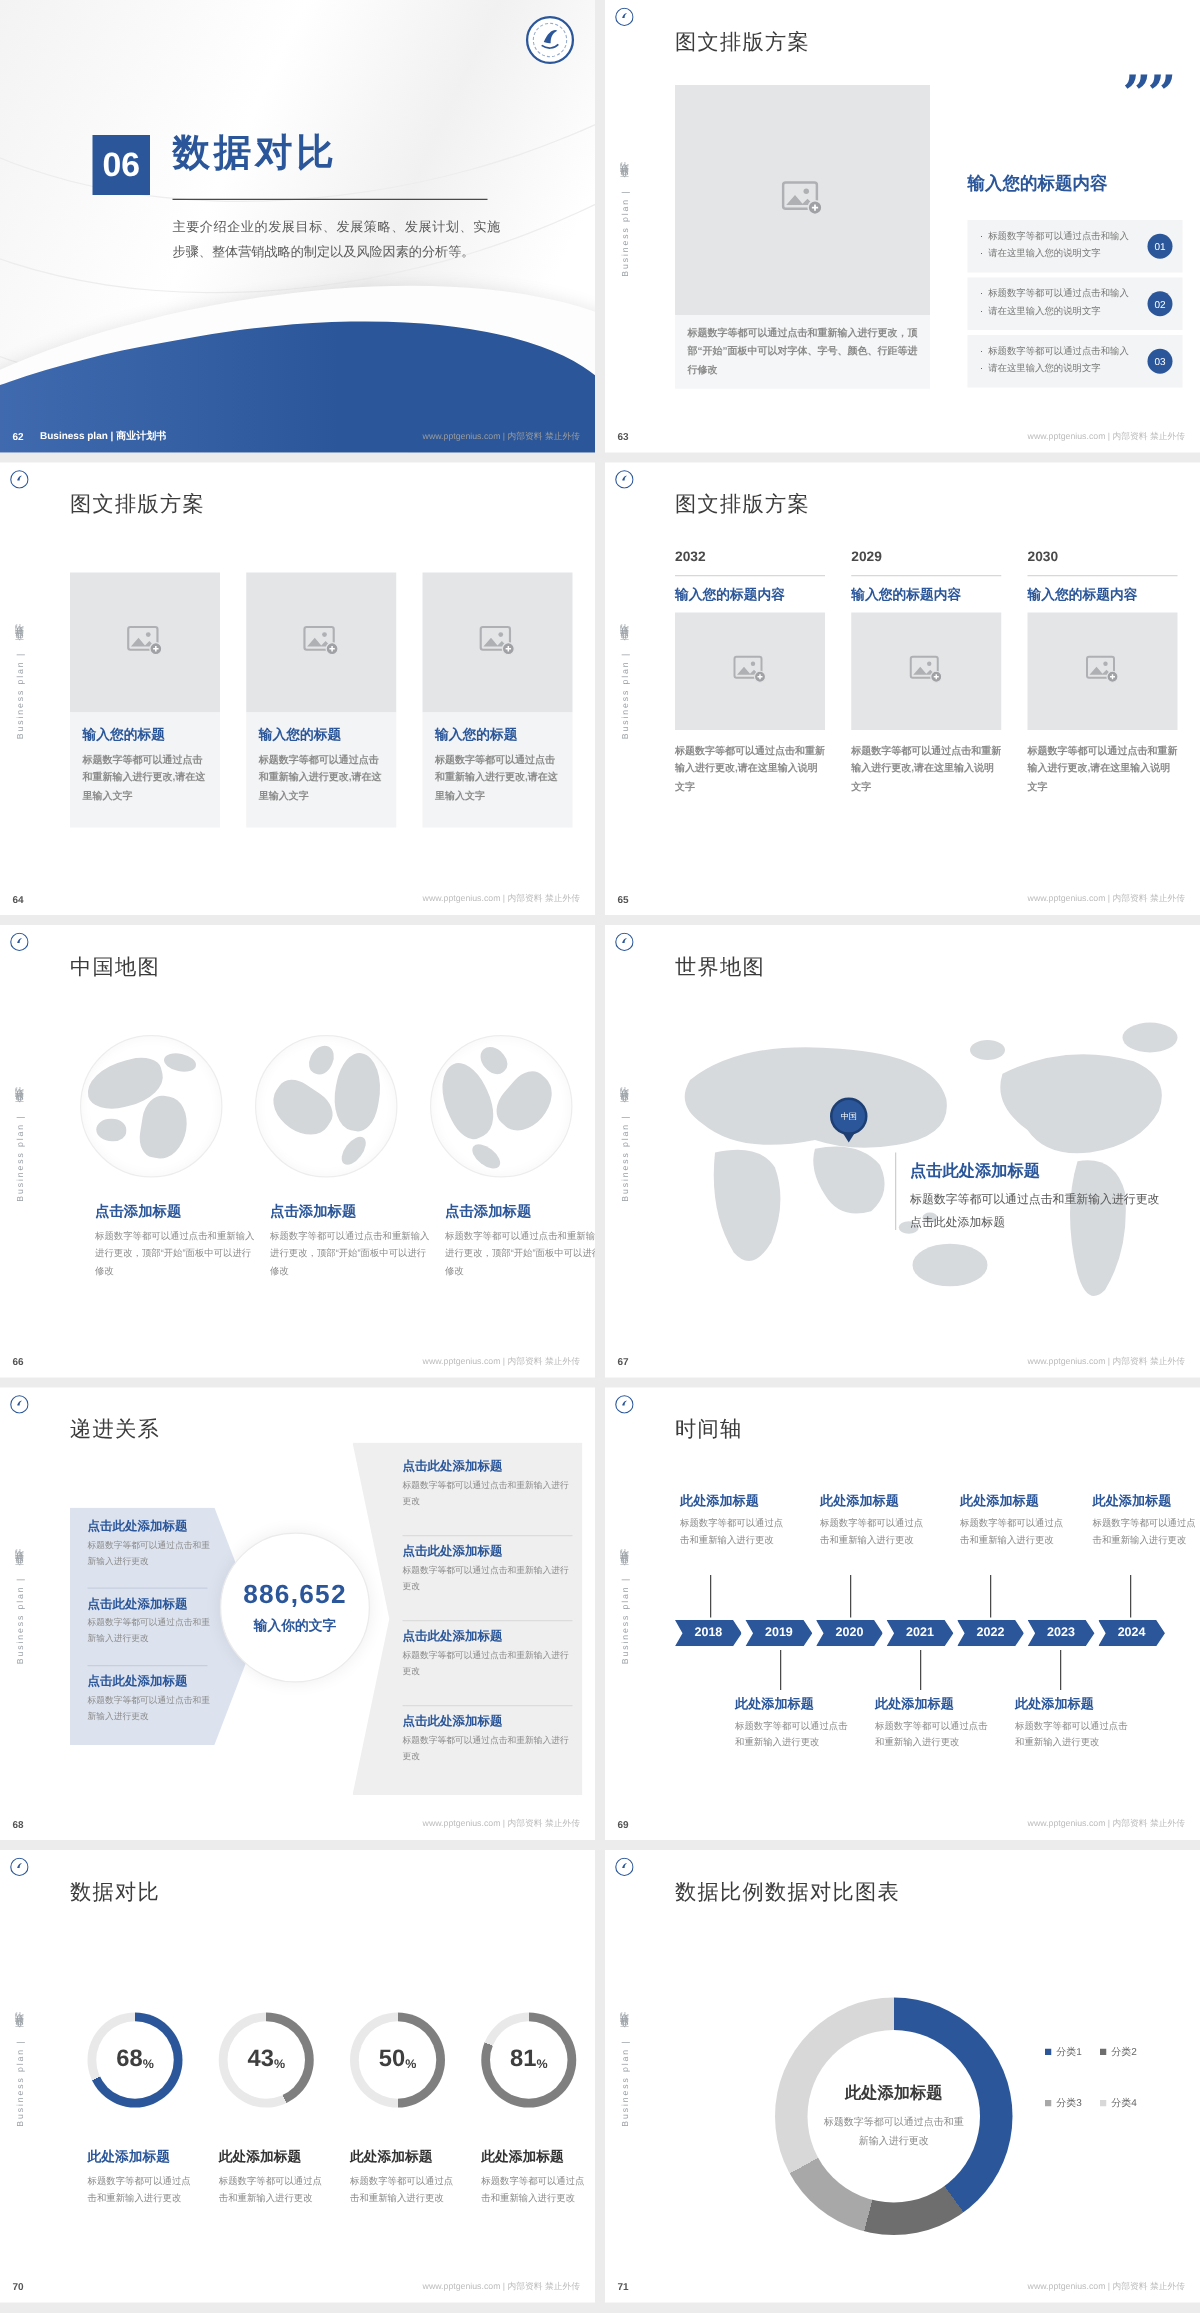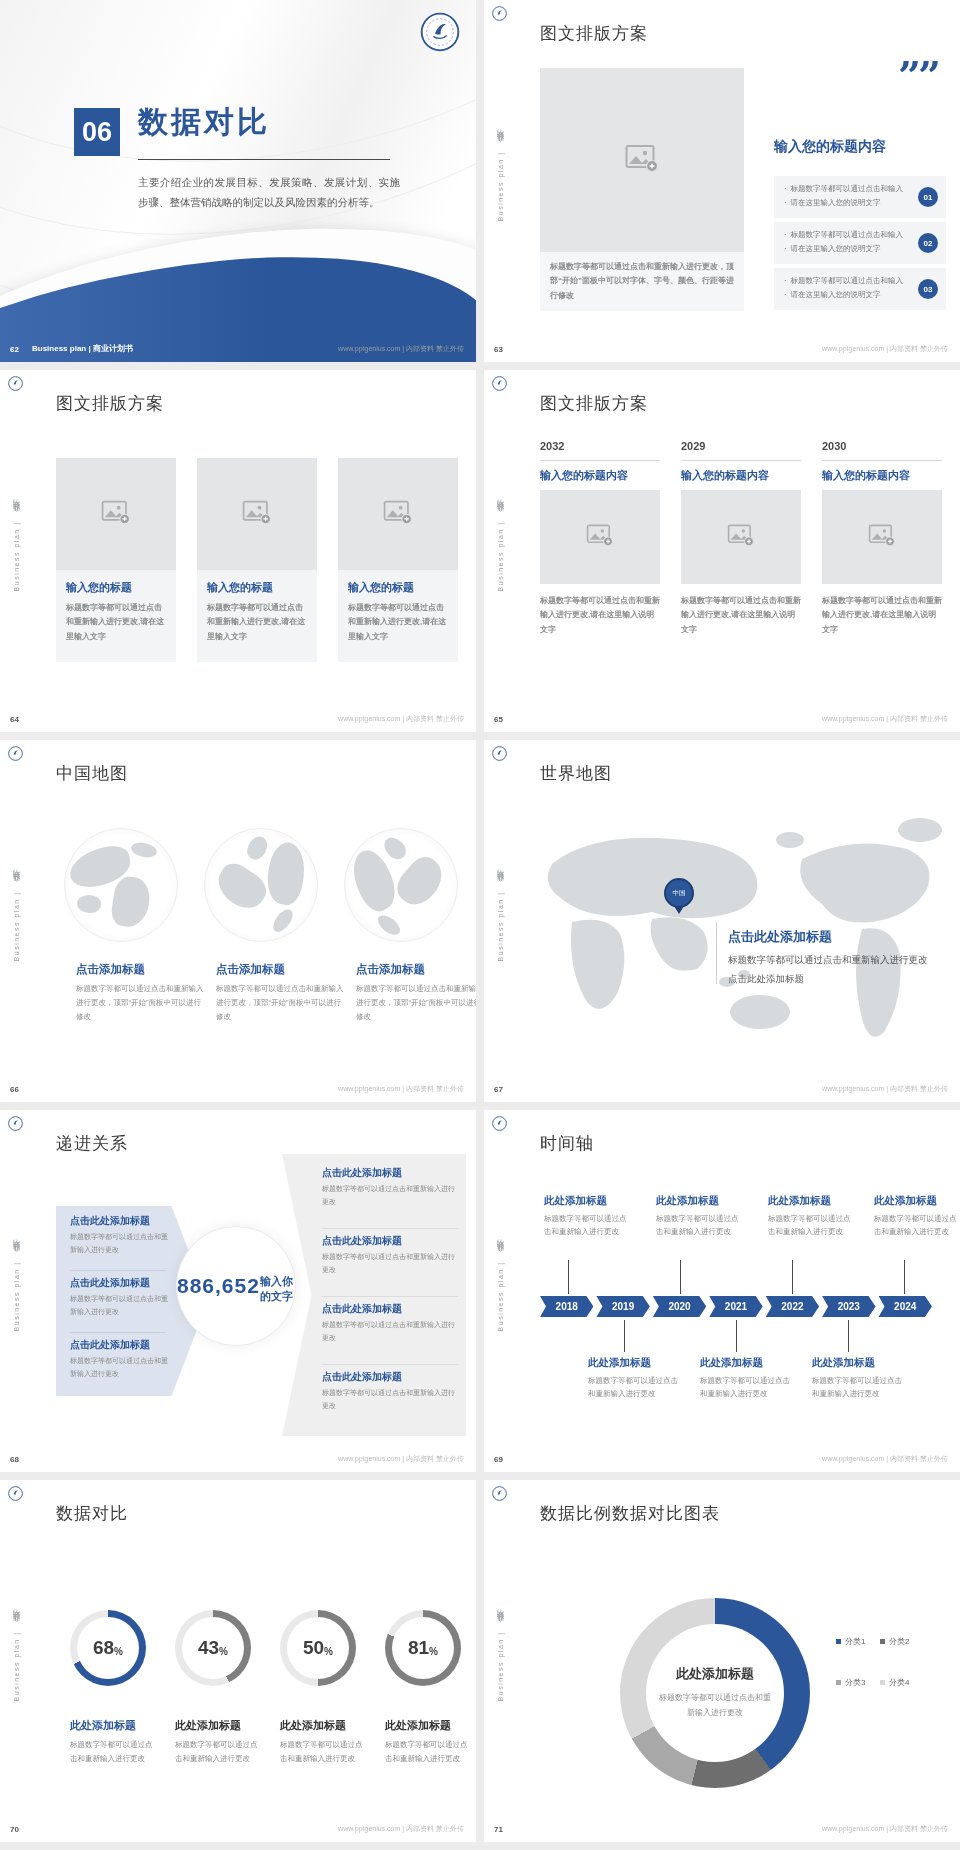--- a/index.html
+++ b/index.html
@@ -45,21 +45,21 @@
   
   .s63-ph{left:56px;top:68px;width:204px;height:184px;}
   .s63-cap{position:absolute;left:56px;top:252px;width:184px;background:#f5f6f7;padding:8px 10px;}
   .s63-quote{position:absolute;right:22px;top:56px;font-size:40px;font-weight:bold;color:#2b579a;
     font-family:"DejaVu Serif","Liberation Serif",serif;letter-spacing:-3px;line-height:1;}
   .s63-h{position:absolute;left:290px;top:138px;font-size:14px;}
   .s63-item{position:absolute;left:290px;width:172px;height:42px;background:#f3f4f5;}
   .s63-item .lines{padding:6px 34px 0 10px;font-size:7.5px;color:#777;line-height:1.9;}
   .s63-item .lines div::before{content:"·";margin-right:4px;color:#555;}
   .badge{position:absolute;right:8px;top:50%;transform:translateY(-50%);width:20px;height:20px;
-    border-radius:50%;background:#2b579a;color:#fff;font-size:8px;font-weight:bold;
+    border-radius:50%;background:#2b579a;color:#fff;font-size:8px;font-weight:normal;
     display:flex;align-items:center;justify-content:center;}
 
   
   .c1{left:56px;} .c2{left:197px;} .c3{left:338px;}
   .s64-ph{top:88px;width:120px;height:112px;}
   .s64-card{position:absolute;top:200px;width:100px;background:#f3f4f5;padding:10px;height:72px;}
   .s64-card .h{font-size:11px;margin-bottom:6px;}
   .s65-year{position:absolute;top:70px;font-size:11px;font-weight:bold;color:#4a4a4a;}
   .s65-line{position:absolute;top:90px;width:120px;height:1px;background:#d8d8d8;}
   .s65-h{position:absolute;top:98px;font-size:11px;}
@@ -91,21 +91,21 @@
   .s67-h{position:absolute;left:244px;top:188px;font-size:13px;}
   .s67-b{position:absolute;left:244px;top:210px;width:206px;font-size:9.5px;color:#555;line-height:2.05;}
 
   
   .s68-left{position:absolute;left:56px;top:96px;width:152px;height:190px;background:#dde3ee;
     clip-path:polygon(0 0,76% 0,100% 50%,76% 100%,0 100%);}
   .s68-right{position:absolute;left:282px;top:44px;width:184px;height:282px;background:#efefef;
     clip-path:polygon(0 0,100% 0,100% 100%,0 100%,16% 50%);}
   .s68-circle{position:absolute;left:176px;top:116px;width:118px;height:118px;border-radius:50%;background:#fff;
     border:1px solid #ebebeb;box-shadow:0 0 14px rgba(0,0,0,.07);z-index:2;
-    display:flex;flex-direction:row;align-items:center;justify-content:center;}
+    display:flex;flex-direction:column;align-items:center;justify-content:center;}
   .s68-val{font-size:21px;font-weight:bold;color:#2b579a;letter-spacing:1px;}
   .s68-lab{font-size:11px;font-weight:bold;color:#2b579a;margin-top:5px;}
   .s68-li{position:absolute;width:102px;}
   .s68-li .h{font-size:10px;}
   .s68-li .b{font-size:7px;color:#8a8a8a;line-height:1.8;margin-top:3px;}
   .sepL{position:absolute;left:70px;width:96px;height:1px;background:#c6cfdf;}
   .sepR{position:absolute;left:322px;width:136px;height:1px;background:#dcdcdc;}
   .liL{left:70px;} .liR{left:322px;width:136px;}
 
   

